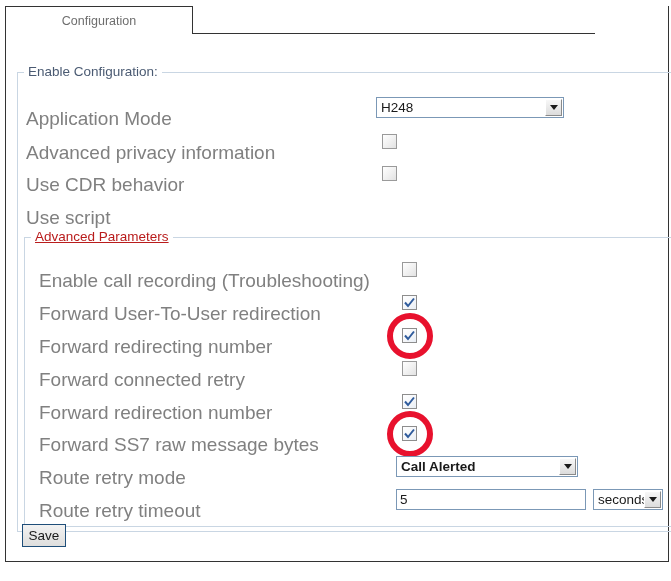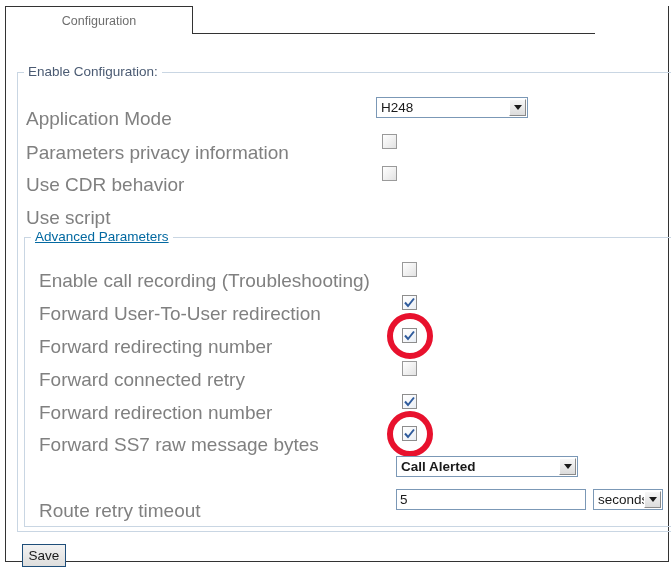--- a/index.html
+++ b/index.html
@@ -77,21 +77,21 @@
     position: absolute;
     top: -9px;
     background: #ffffff;
     padding: 0 4px;
     font-size: 13.5px;
     white-space: nowrap;
   }
   .legend-outer { left: 6px; color: #4a5a72; }
   .legend-inner {
     left: 6px;
-    color: #0369a1;
+    color: #b91c1c;
     text-decoration: underline;
     font-size: 13.5px;
   }
 
   #fieldset-editing {
     left: 17px;
     top: 72px;
     width: 700px;
     height: 460px;
   }
@@ -207,21 +207,21 @@
     box-sizing: border-box;
     border: 6px solid #e8112d;
     border-radius: 50%;
     pointer-events: none;
   }
 
   
   #save-button {
     position: absolute;
     left: 22px;
-    top: 544px;
+    top: 524px;
     width: 44px;
     height: 23px;
     box-sizing: border-box;
     border: 1px solid #1f4e79;
     background: linear-gradient(#f2f2f2, #dededd);
     color: #1a1a1a;
     font-family: "Liberation Sans", sans-serif;
     font-size: 13.5px;
     padding: 0;
     text-align: center;
@@ -238,30 +238,30 @@
   <div id="tab-configuration">
     <span class="tab-label">Configuration</span>
   </div>
 </div>
 
 <div class="fieldset" id="fieldset-editing">
   <span class="legend legend-outer">Enable Configuration:</span>
 
   <div class="row" style="top:24px;">
     <span class="row-label">Application Mode</span>
-    <div class="select" style="left:358px; top:0px; width:152px;">
+    <div class="select" style="left:358px; top:0px; width:188px;">
       <span class="sel-value">H248</span>
       <span class="sel-arrow-btn">
           <span class="caret"></span>
         </span>
     </div>
   </div>
 
   <div class="row" style="top:58px;">
-    <span class="row-label">Parameters privacy information</span>
+    <span class="row-label">Advanced privacy information</span>
     <span class="checkbox" style="left:364px; top:3px;">
       
     </span>
   </div>
 
   <div class="row" style="top:90px;">
     <span class="row-label">Use CDR behavior</span>
     <span class="checkbox" style="left:364px; top:3px;">
       
     </span>
@@ -320,20 +320,21 @@
       <span class="row-label">Forward SS7 raw message bytes</span>
       <span class="checkbox checked" style="left:371px; top:3px;">
         <svg class="tick" viewBox="0 0 11 11">
             <path d="M1 5.5 L4 9 L10 1.5" stroke="#2f5b9c" stroke-width="2" fill="none"></path>
           </svg>
       </span>
       <span class="annot-circle" style="left:356px; top:-12px;"></span>
     </div>
 
     <div class="row" style="top:218px; left:6px;">
+      <span class="row-label">Route retry mode</span>
       <div class="select" style="left:365px; top:0px; width:182px;font-weight:bold;">
         <span class="sel-value">Call Alerted</span>
         <span class="sel-arrow-btn">
             <span class="caret"></span>
           </span>
       </div>
     </div>
 
     <div class="row" style="top:251px; left:6px;">
       <span class="row-label">Route retry timeout</span>

